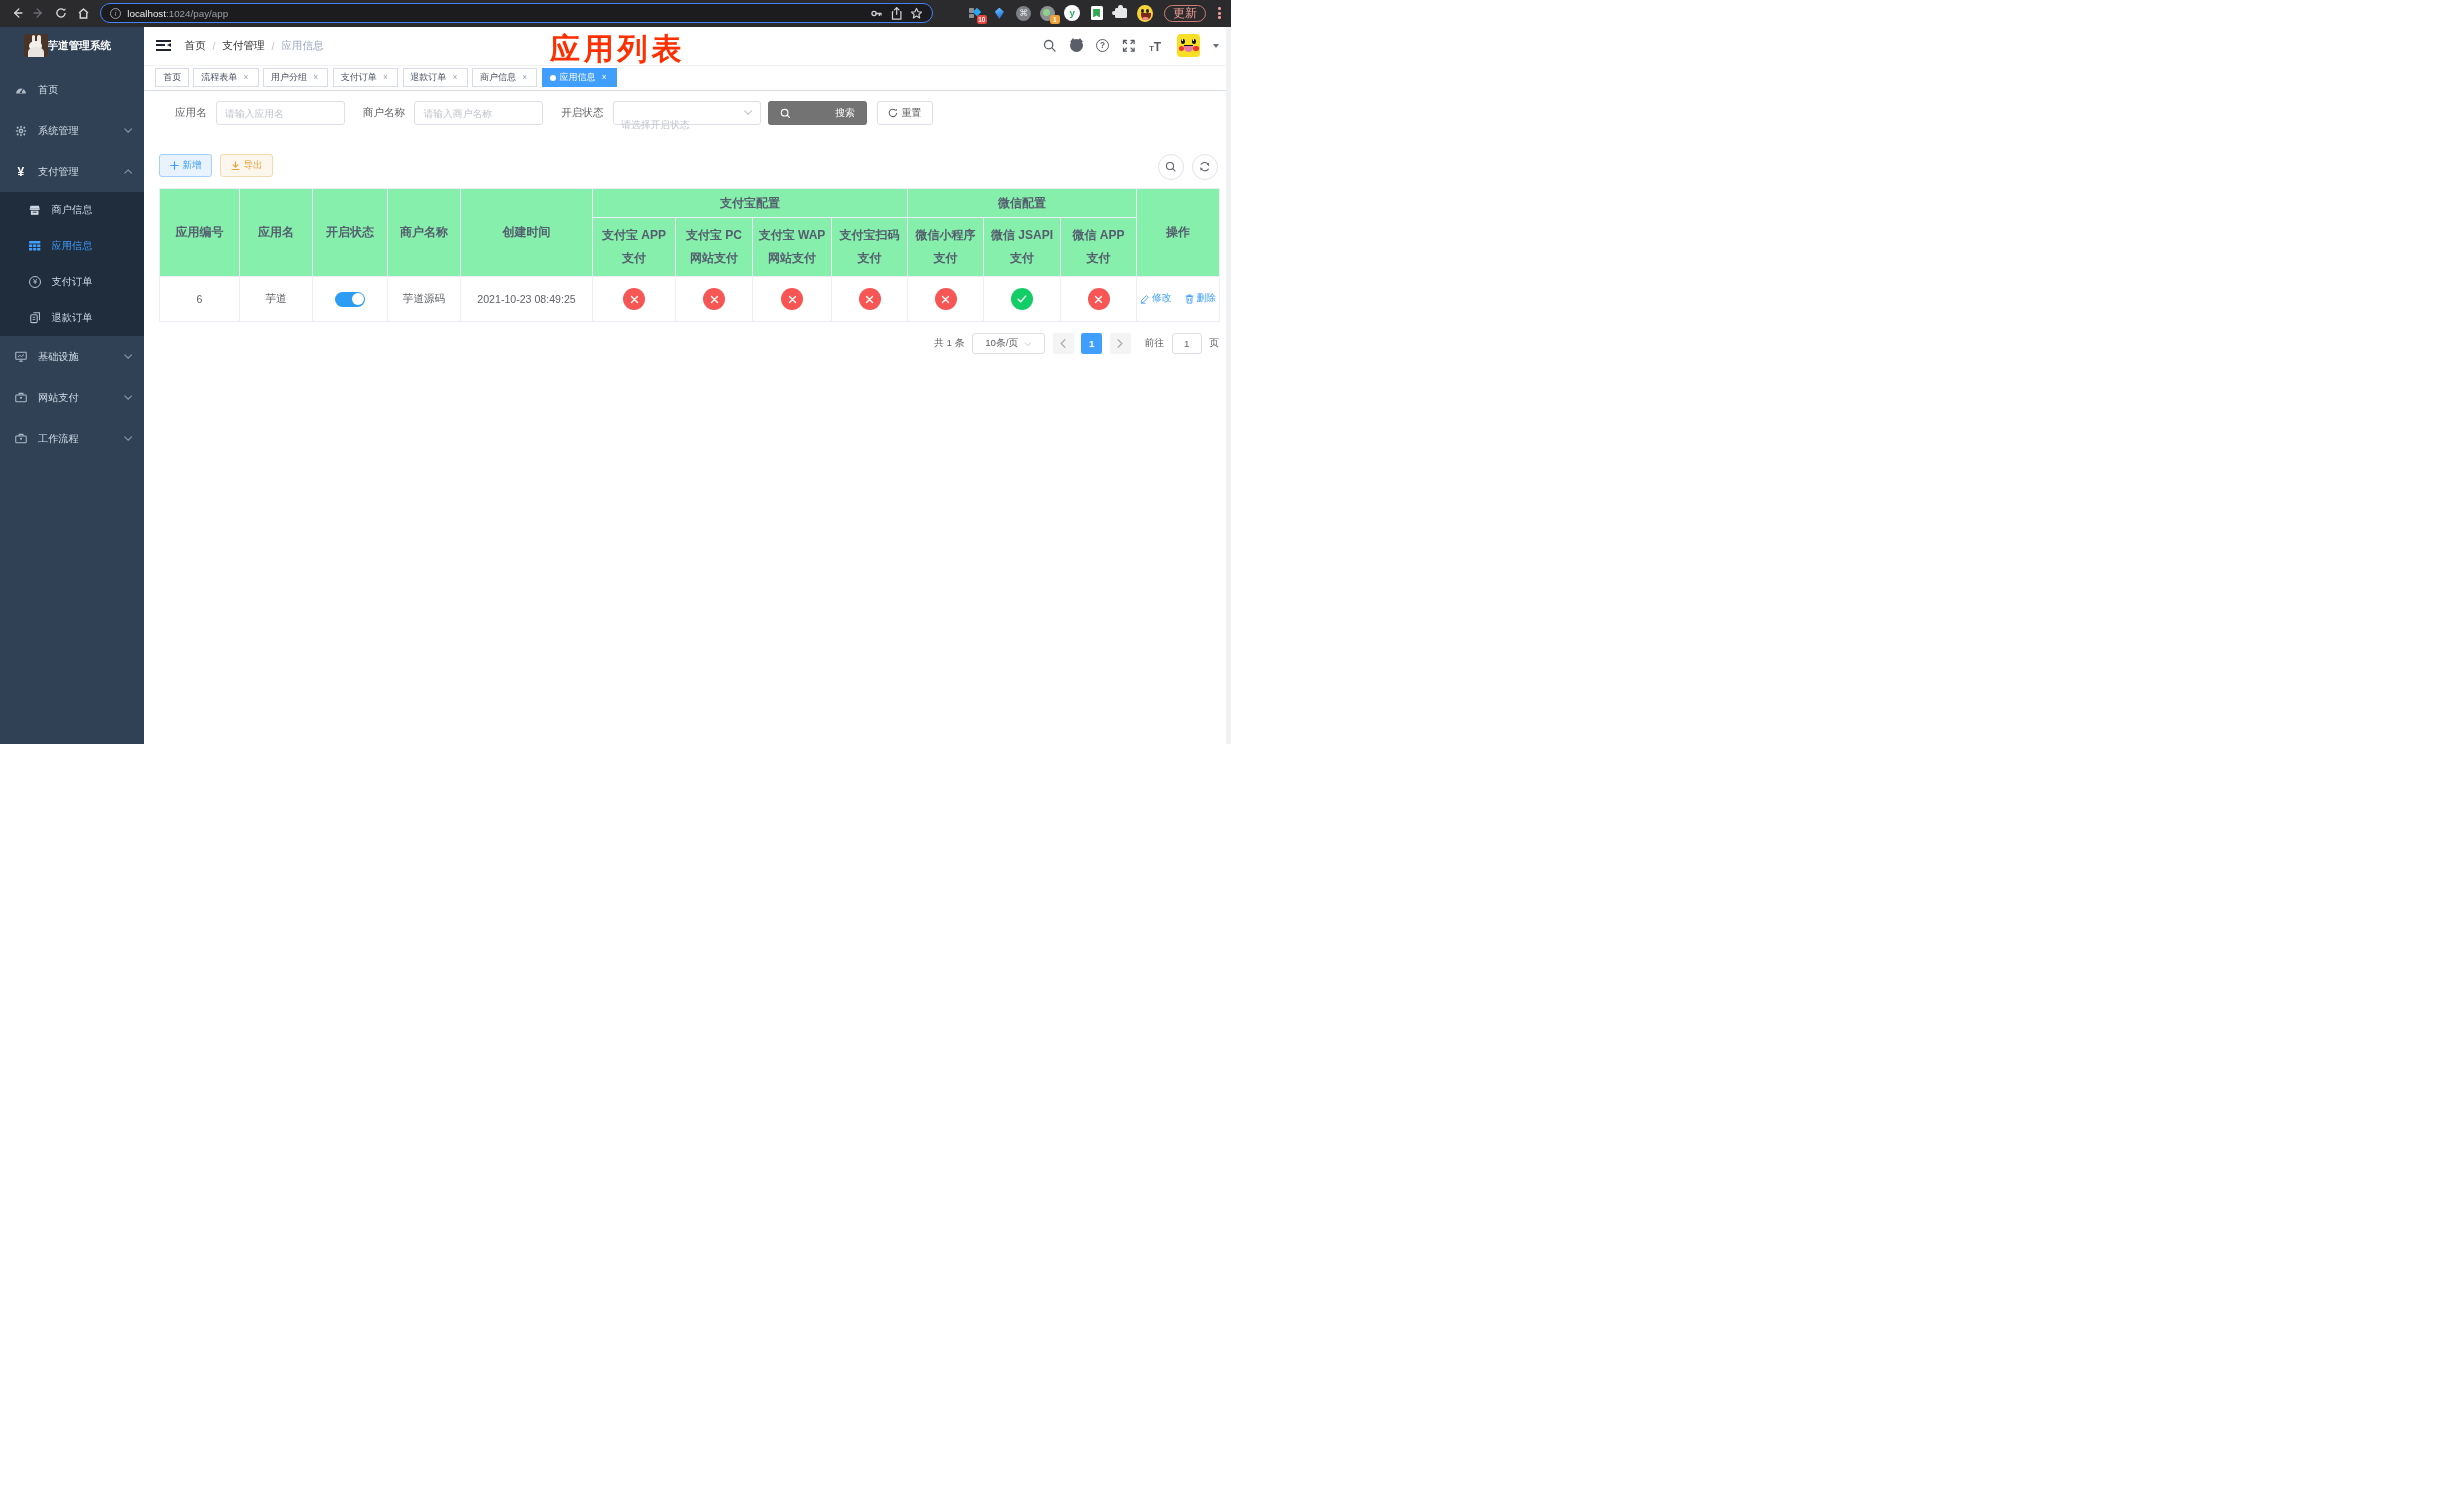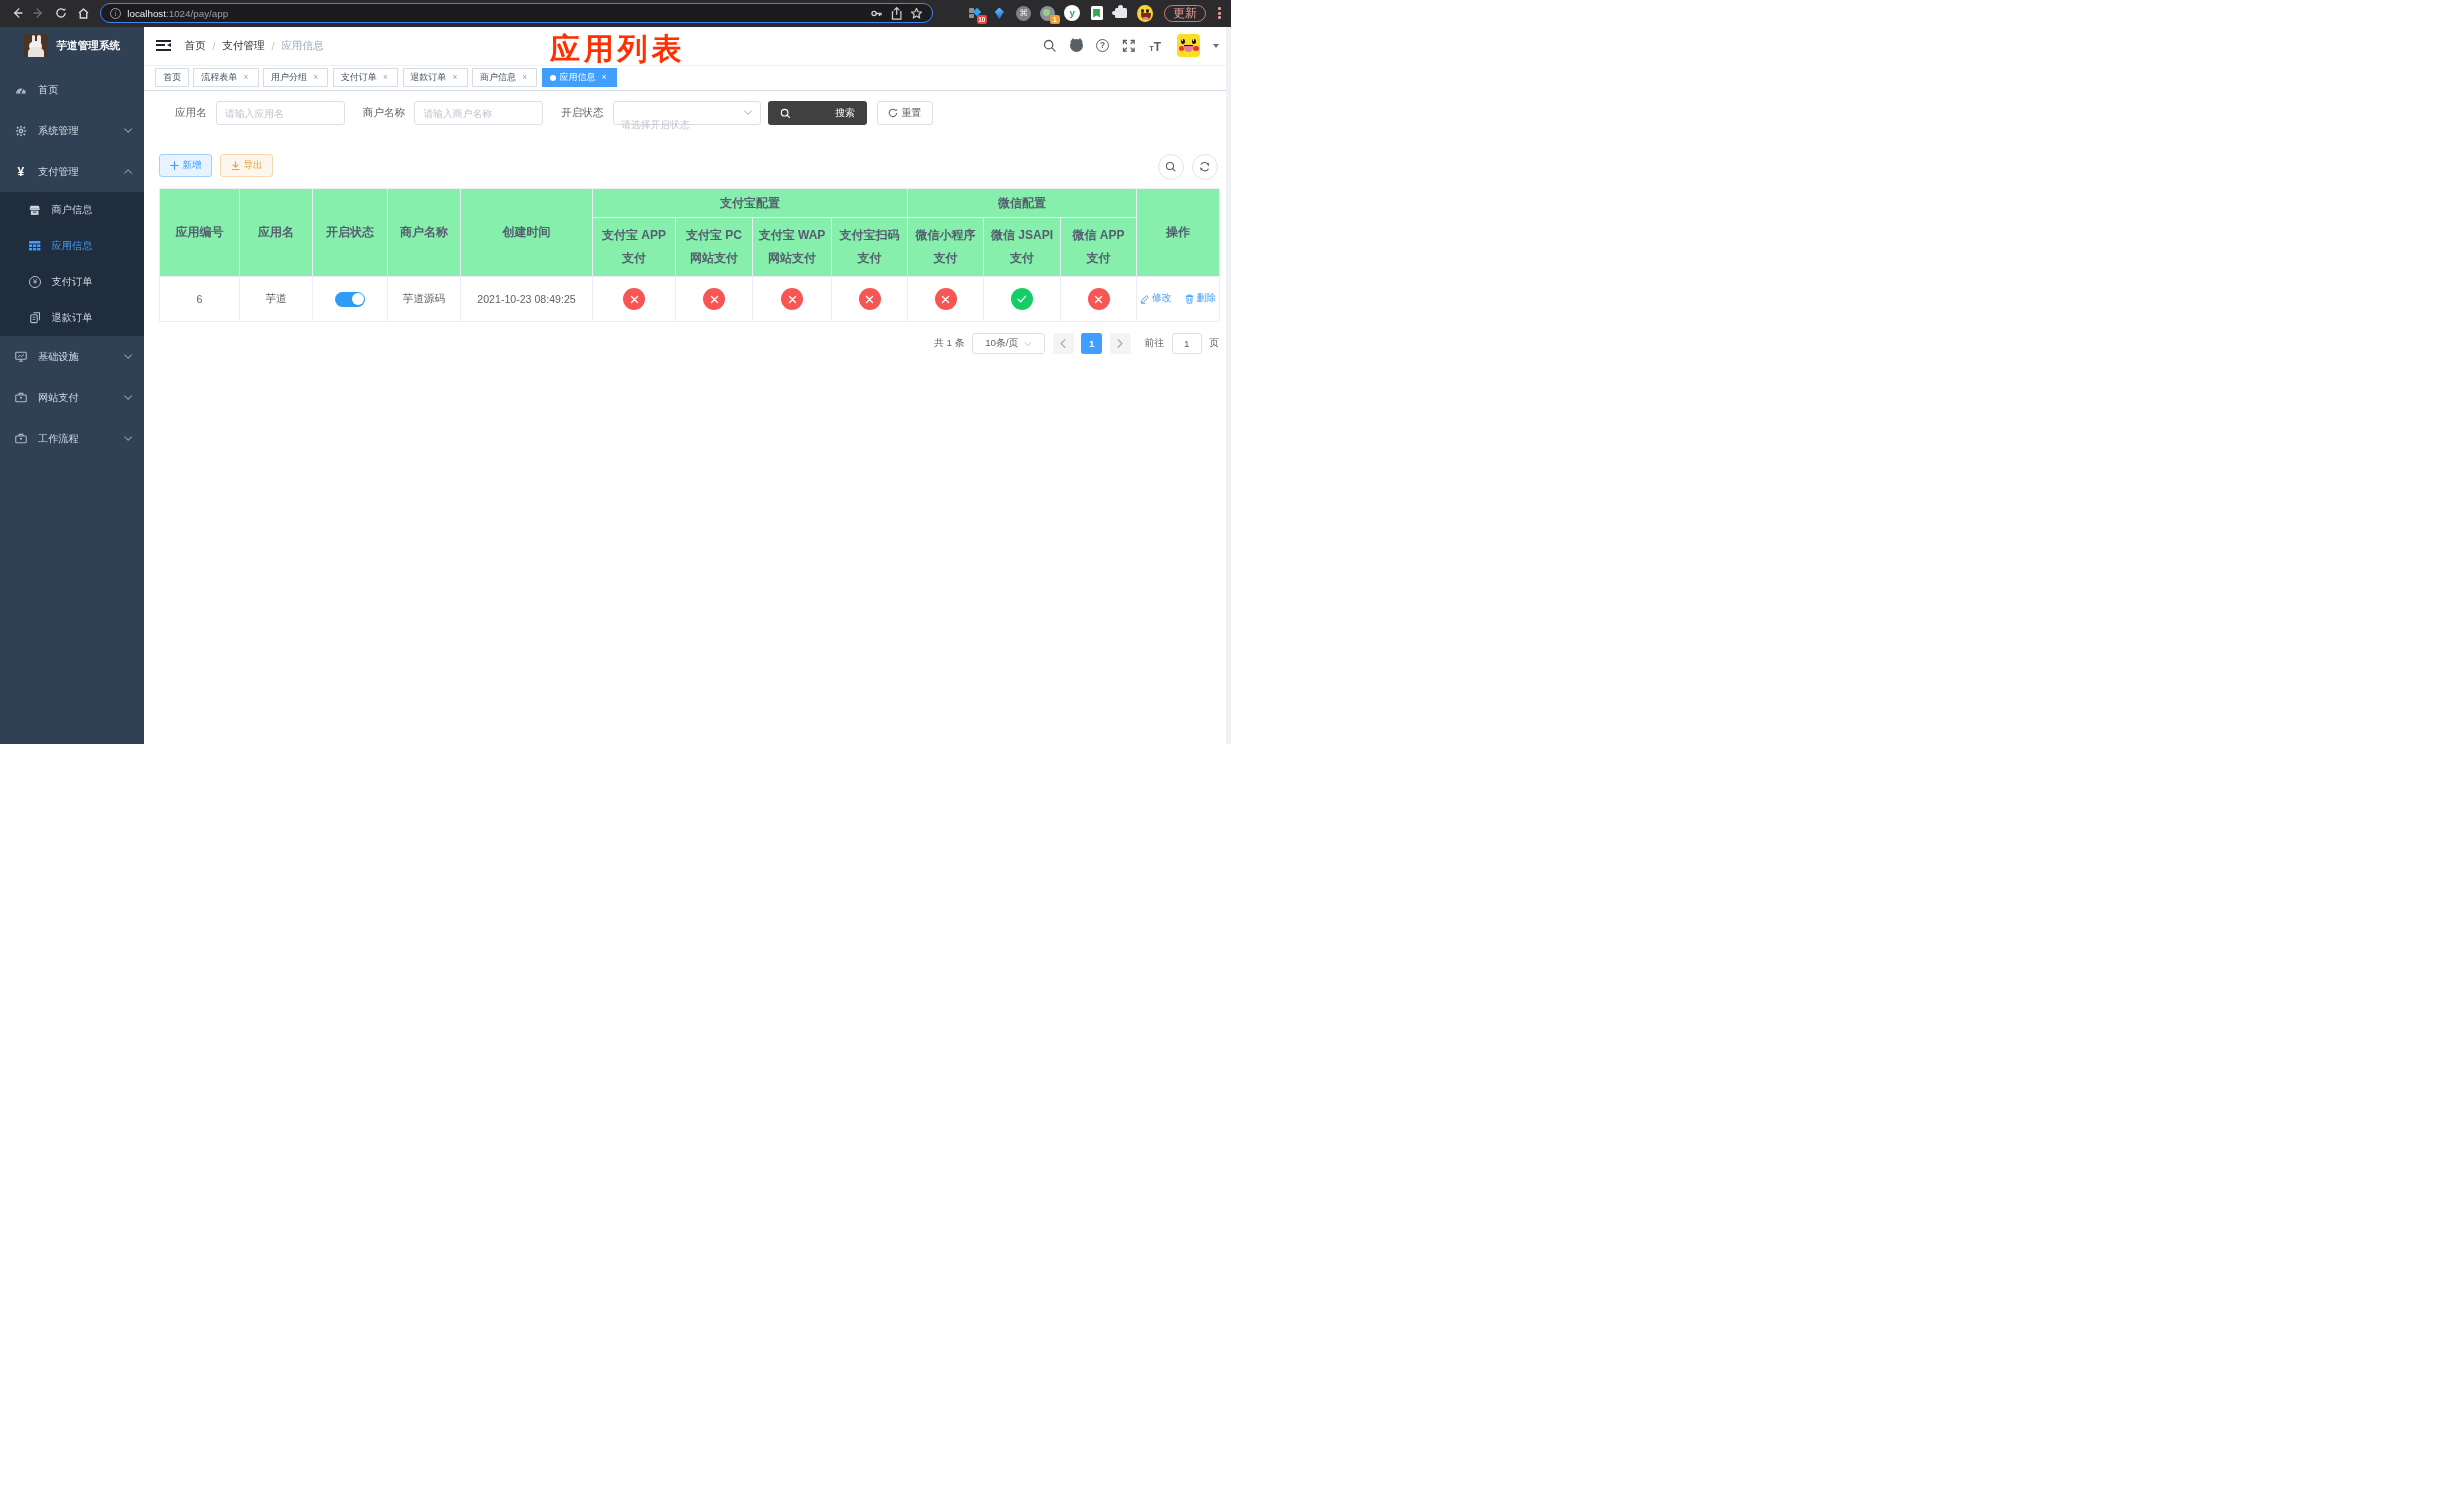--- a/index.html
+++ b/index.html
@@ -51,21 +51,21 @@
   .update-pill { height:17.4px; border:1.1px solid #cf7c73; border-radius:9px; color:#ef9c92;
     font-size:12px; padding:0 8.3px; display:flex; align-items:center; margin-left:2.3px; }
   .kebab { display:flex; flex-direction:column; gap:1.9px; padding:0 2.3px; margin-left:1.5px; }
   .kebab i { width:2.7px; height:2.7px; border-radius:50%; background:#ef9c92; }
 
   
   .app { display:flex; height:718px; position:relative; }
 
   
   .sidebar { width:144px; background:#304156; color:#c9d3de; flex:0 0 auto; }
-  .logo-row { height:38px; display:flex; align-items:center; padding-left:24px; gap:9px; }
+  .logo-row { height:38px; display:flex; align-items:center; padding-left:24px; }
   .logo-img { width:23.5px; height:23.5px; border-radius:2.3px; background:#4a3428; position:relative; overflow:hidden; }
   .logo-img .ear { position:absolute; top:0.8px; width:3.8px; height:9px; border-radius:2.3px; background:#efe9e4; }
   .logo-img .head { position:absolute; left:5.3px; top:6.8px; width:13px; height:10.6px; border-radius:50%; background:#f3efec; }
   .logo-img .body { position:absolute; left:3.8px; top:13.6px; width:16px; height:9.8px; border-radius:50% 50% 0 0; background:#e9e4df; }
   .logo-title { color:#fff; font-size:10.6px; font-weight:bold; white-space:nowrap; }
   .menu { margin-top:4.5px; }
   .m-item { height:41px; display:flex; align-items:center; padding:0 12px 0 14.4px; font-size:10.2px; color:#d3dce6; cursor:pointer; }
   .m-item .mi-ic { width:13px; height:13px; margin-right:10.6px; display:flex; align-items:center; justify-content:center; color:#aeb9c6; font-size:11.4px; }
   .m-item .lbl { flex:1; }
   .arrow { color:#8997a7; }
@@ -125,21 +125,21 @@
   .f-label { font-size:10.6px; color:#606266; margin-right:9px; white-space:nowrap; }
   .f-input { width:129px; height:24px; border:0.8px solid #dcdfe6; border-radius:3px; padding:0 8.3px;
     font-size:9.8px; color:#606266; outline:none; background:#fff; }
   .f-input::placeholder { color:#bfc4cc; }
   .gap24 { width:18px; }
   .f-select { width:148px; height:24px; border:0.8px solid #dcdfe6; border-radius:3px; padding:0 7.6px;
     display:flex; align-items:center; justify-content:space-between; background:#fff; cursor:pointer; }
   .f-select .ph { font-size:9.8px; color:#bfc4cc;margin-top:24px; }
   .btn { height:24px; border-radius:3px; display:inline-flex; align-items:center; justify-content:center;
     gap:3.8px; font-size:9.8px; cursor:pointer; border:0.8px solid transparent; padding:0 10.6px; white-space:nowrap; }
-  .btn-primary { background:#404040; color:#fff; margin-left:7.6px;gap:45px; }
+  .btn-primary { background:#737373; color:#fff; margin-left:7.6px;gap:45px; }
   .btn-plain { background:#fff; border-color:#dcdfe6; color:#606266; margin-left:10px; }
   .toolbar-row { margin-top:29px; display:flex; align-items:flex-start; }
   .btn-sm { height:23px; font-size:9.5px; padding:0 9.8px; border-radius:3px; display:inline-flex; align-items:center; gap:3.8px; cursor:pointer; }
   .btn-add { background:#e8f3ff; border:0.8px solid #a3d0ff; color:#409eff; }
   .btn-export { background:#fdf6ec; border:0.8px solid #f5dab1; color:#e6a23c; margin-left:7.6px; }
   .tool-right { margin-left:auto; display:flex; gap:7.6px; margin-right:1.5px; }
   .circ-btn { width:26px; height:26px; border-radius:50%; border:0.8px solid #e0e3e9; background:#fff;
     display:flex; align-items:center; justify-content:center; color:#5a5e66; cursor:pointer; }
 
   

